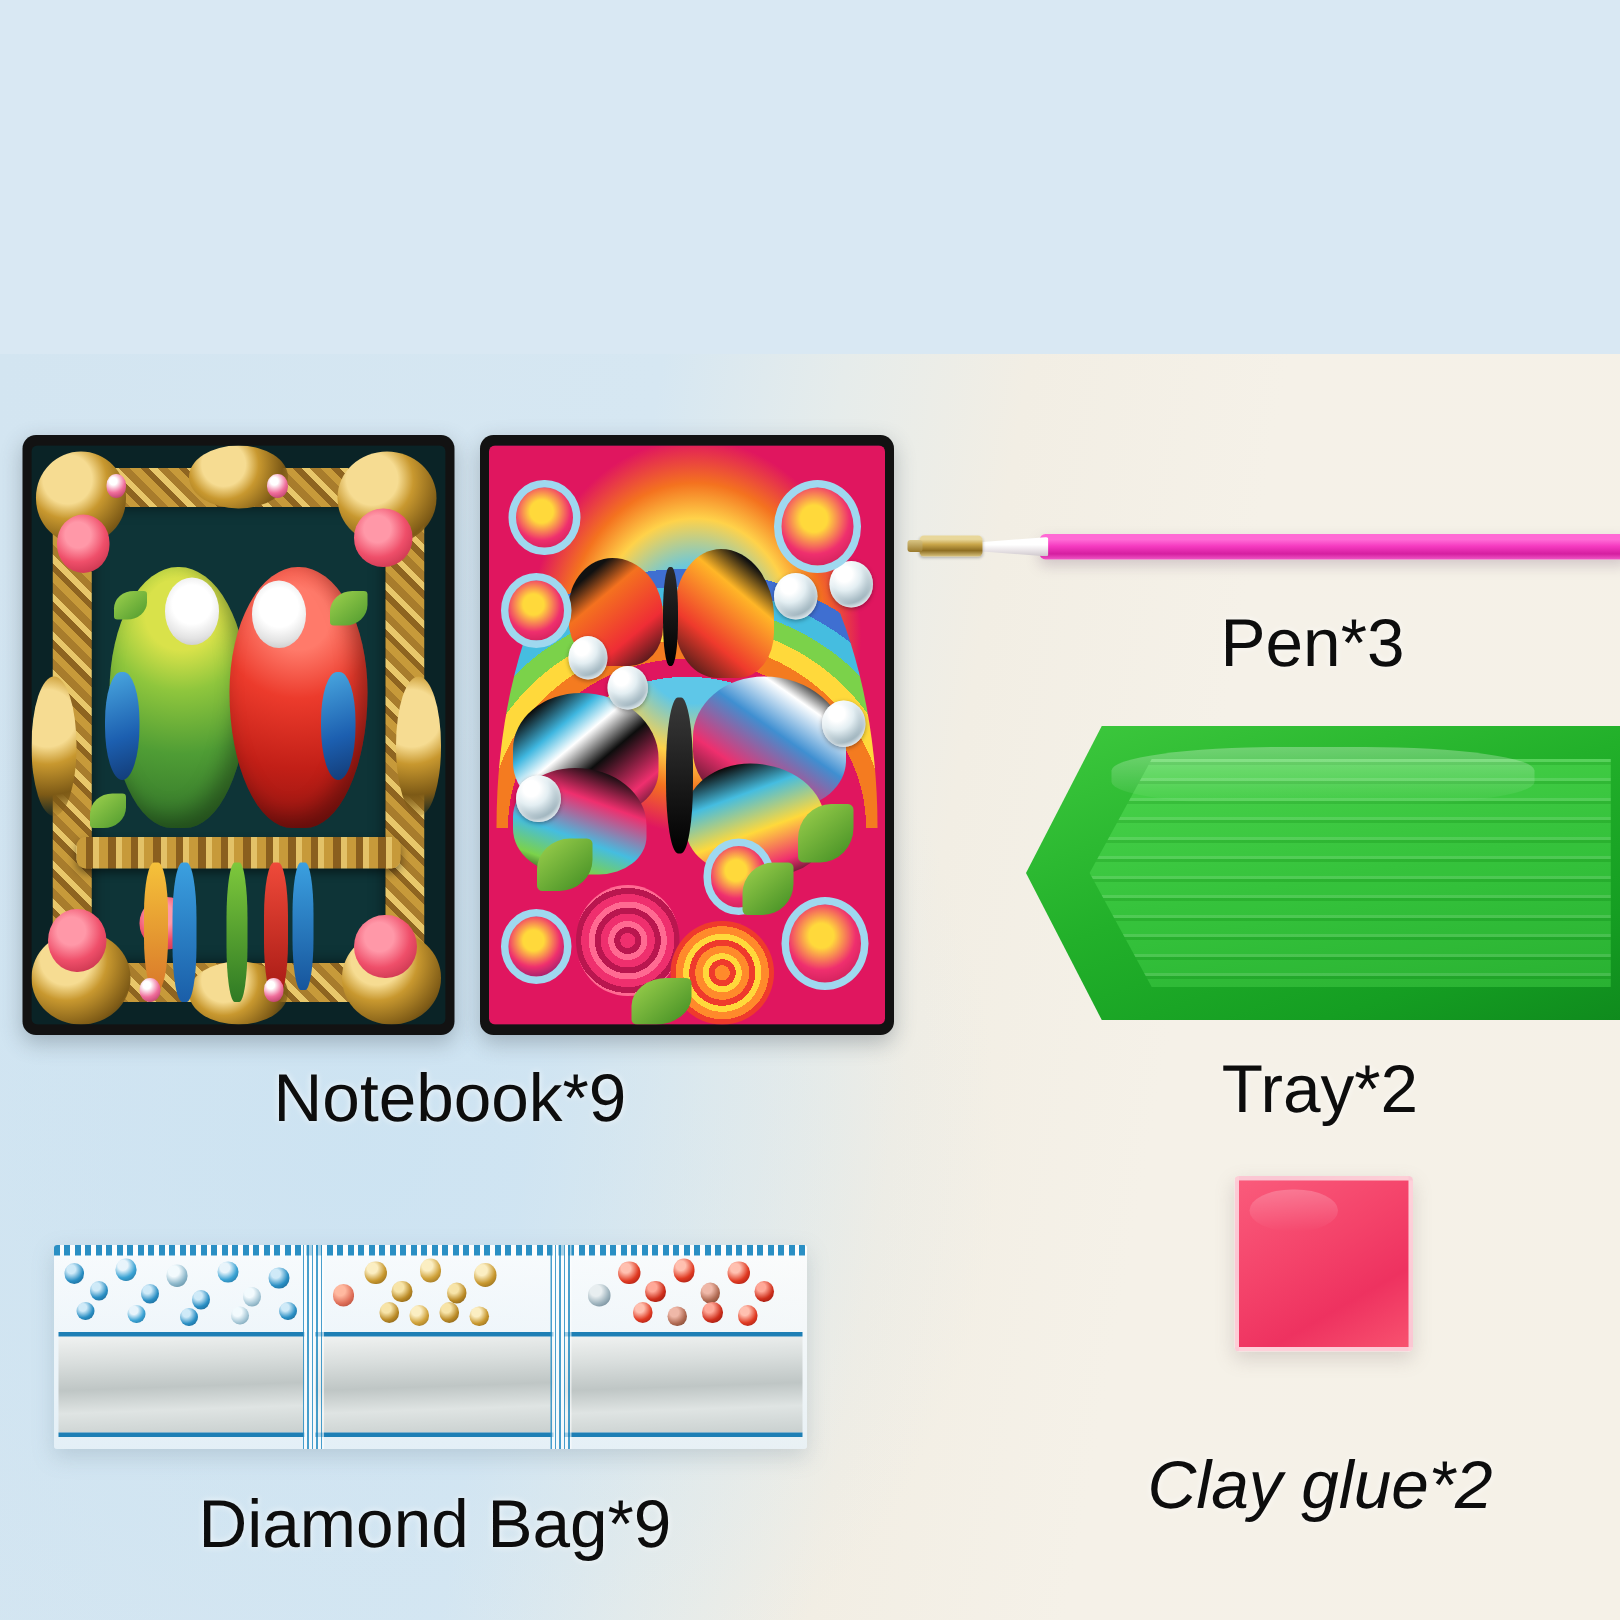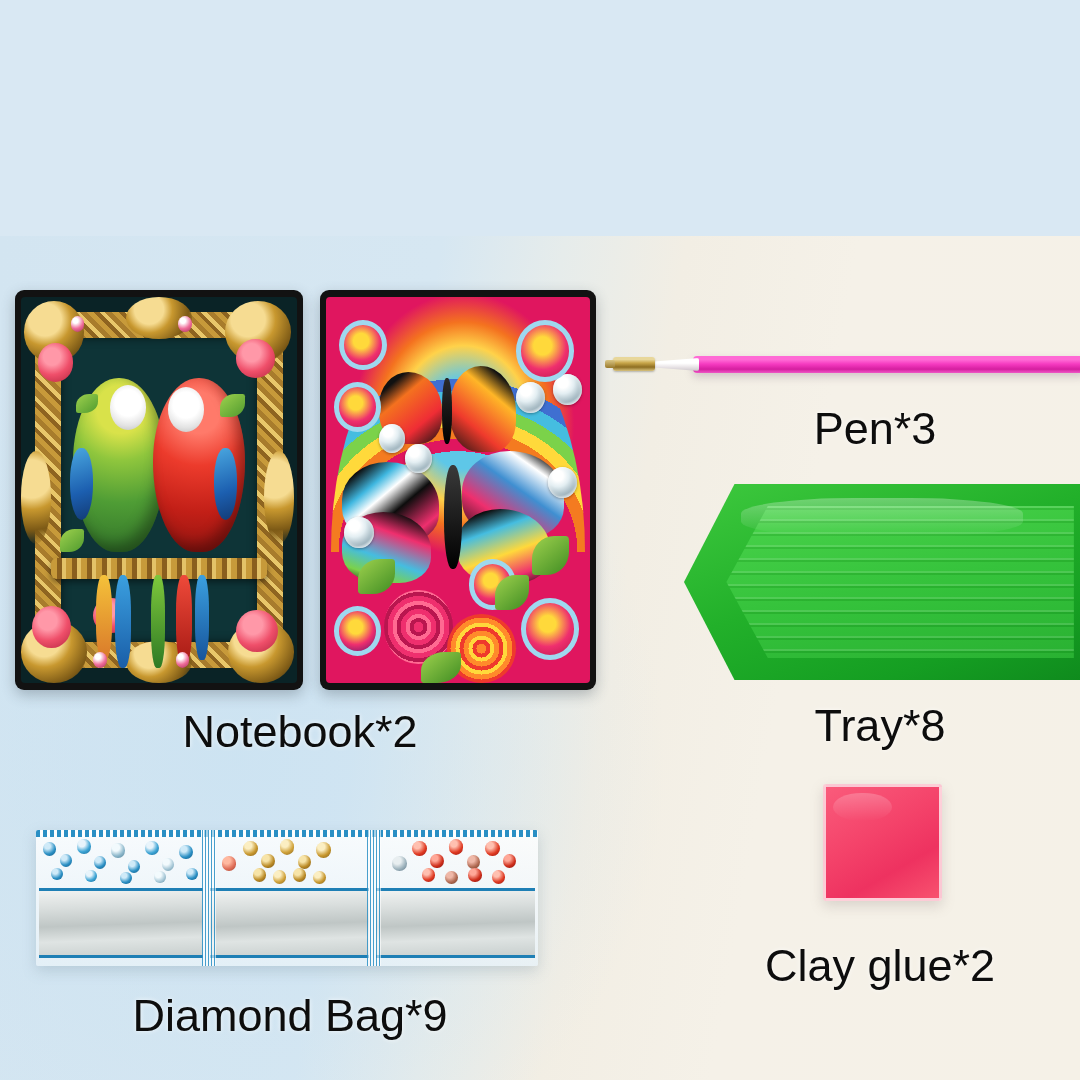--- a/index.html
+++ b/index.html
@@ -451,40 +451,40 @@
 
       <div class="rose" style="left:22%; top:76%; width:26%; height:19%;"></div>
       <div style="position:absolute; left:46%; top:82%; width:26%; height:18%; border-radius:50%; background:repeating-radial-gradient(circle at 50% 50%, #ff8a2b 0 5px, #ef3a2c 5px 9px, #ffd93b 9px 13px);"></div>
       <div class="leaf" style="left:12%; top:68%; width:14%; height:9%;  background:linear-gradient(140deg,#9fd24e,#3f8c22);"></div>
       <div class="leaf" style="left:78%; top:62%; width:14%; height:10%; background:linear-gradient(140deg,#9fd24e,#3f8c22);"></div>
       <div class="leaf" style="left:36%; top:92%; width:15%; height:8%;  background:linear-gradient(140deg,#9fd24e,#3f8c22);"></div>
       <div class="leaf" style="left:64%; top:72%; width:13%; height:9%;  background:linear-gradient(140deg,#9fd24e,#3f8c22);"></div>
     </div>
   </div>
 
-  <div class="caption" style="left:105px; top:708px; width:390px;">Notebook*2</div>
+  <div class="caption" style="left:105px; top:708px; width:390px;">Notebook*9</div>
 
   <div class="pen-wrap" style="left:605px; top:352px; width:480px; height:26px;">
     <div class="pen-barrel"></div>
     <div class="pen-collar"></div>
     <div class="pen-tip"></div>
   </div>
 
   <div class="caption" style="left:755px; top:405px; width:240px;">Pen*3</div>
 
   <div class="tray-outer" style="left:684px; top:484px; width:404px; height:196px;">
     <div class="tray-inner"></div>
     <div class="tray-gloss"></div>
   </div>
 
-  <div class="caption" style="left:760px; top:702px; width:240px;">Tray*8</div>
+  <div class="caption" style="left:760px; top:702px; width:240px;">Tray*2</div>
 
   <div class="clay" style="left:823px; top:784px; width:119px; height:117px;"></div>
 
-  <div class="caption" style="left:720px; top:942px; width:320px;">Clay glue*2</div>
+  <div class="caption" style="left:720px; top:966px; width:320px;font-style:italic;">Clay glue*2</div>
 
   <div class="dbag" style="left:36px; top:830px; width:502px; height:136px;">
     <div class="dbag-topseam"></div>
 
     <div class="dbag-seg" style="left:0; width:34%;">
       <div class="dbag-stones">
         <div class="stone" style="left:4%;  top:12%; width:8%;  height:22%; background:radial-gradient(circle at 35% 30%,#cfeaf8 0 22%,#2a8fc4 60%,#14567f 100%);"></div>
         <div class="stone" style="left:14%; top:30%; width:7%;  height:20%; background:radial-gradient(circle at 35% 30%,#cfeaf8 0 22%,#2a8fc4 60%,#14567f 100%);"></div>
         <div class="stone" style="left:24%; top:8%;  width:8%;  height:22%; background:radial-gradient(circle at 35% 30%,#e8f4fb 0 24%,#3ba3d4 60%,#1a658f 100%);"></div>
         <div class="stone" style="left:34%; top:34%; width:7%;  height:20%; background:radial-gradient(circle at 35% 30%,#cfeaf8 0 22%,#2a8fc4 60%,#14567f 100%);"></div>

